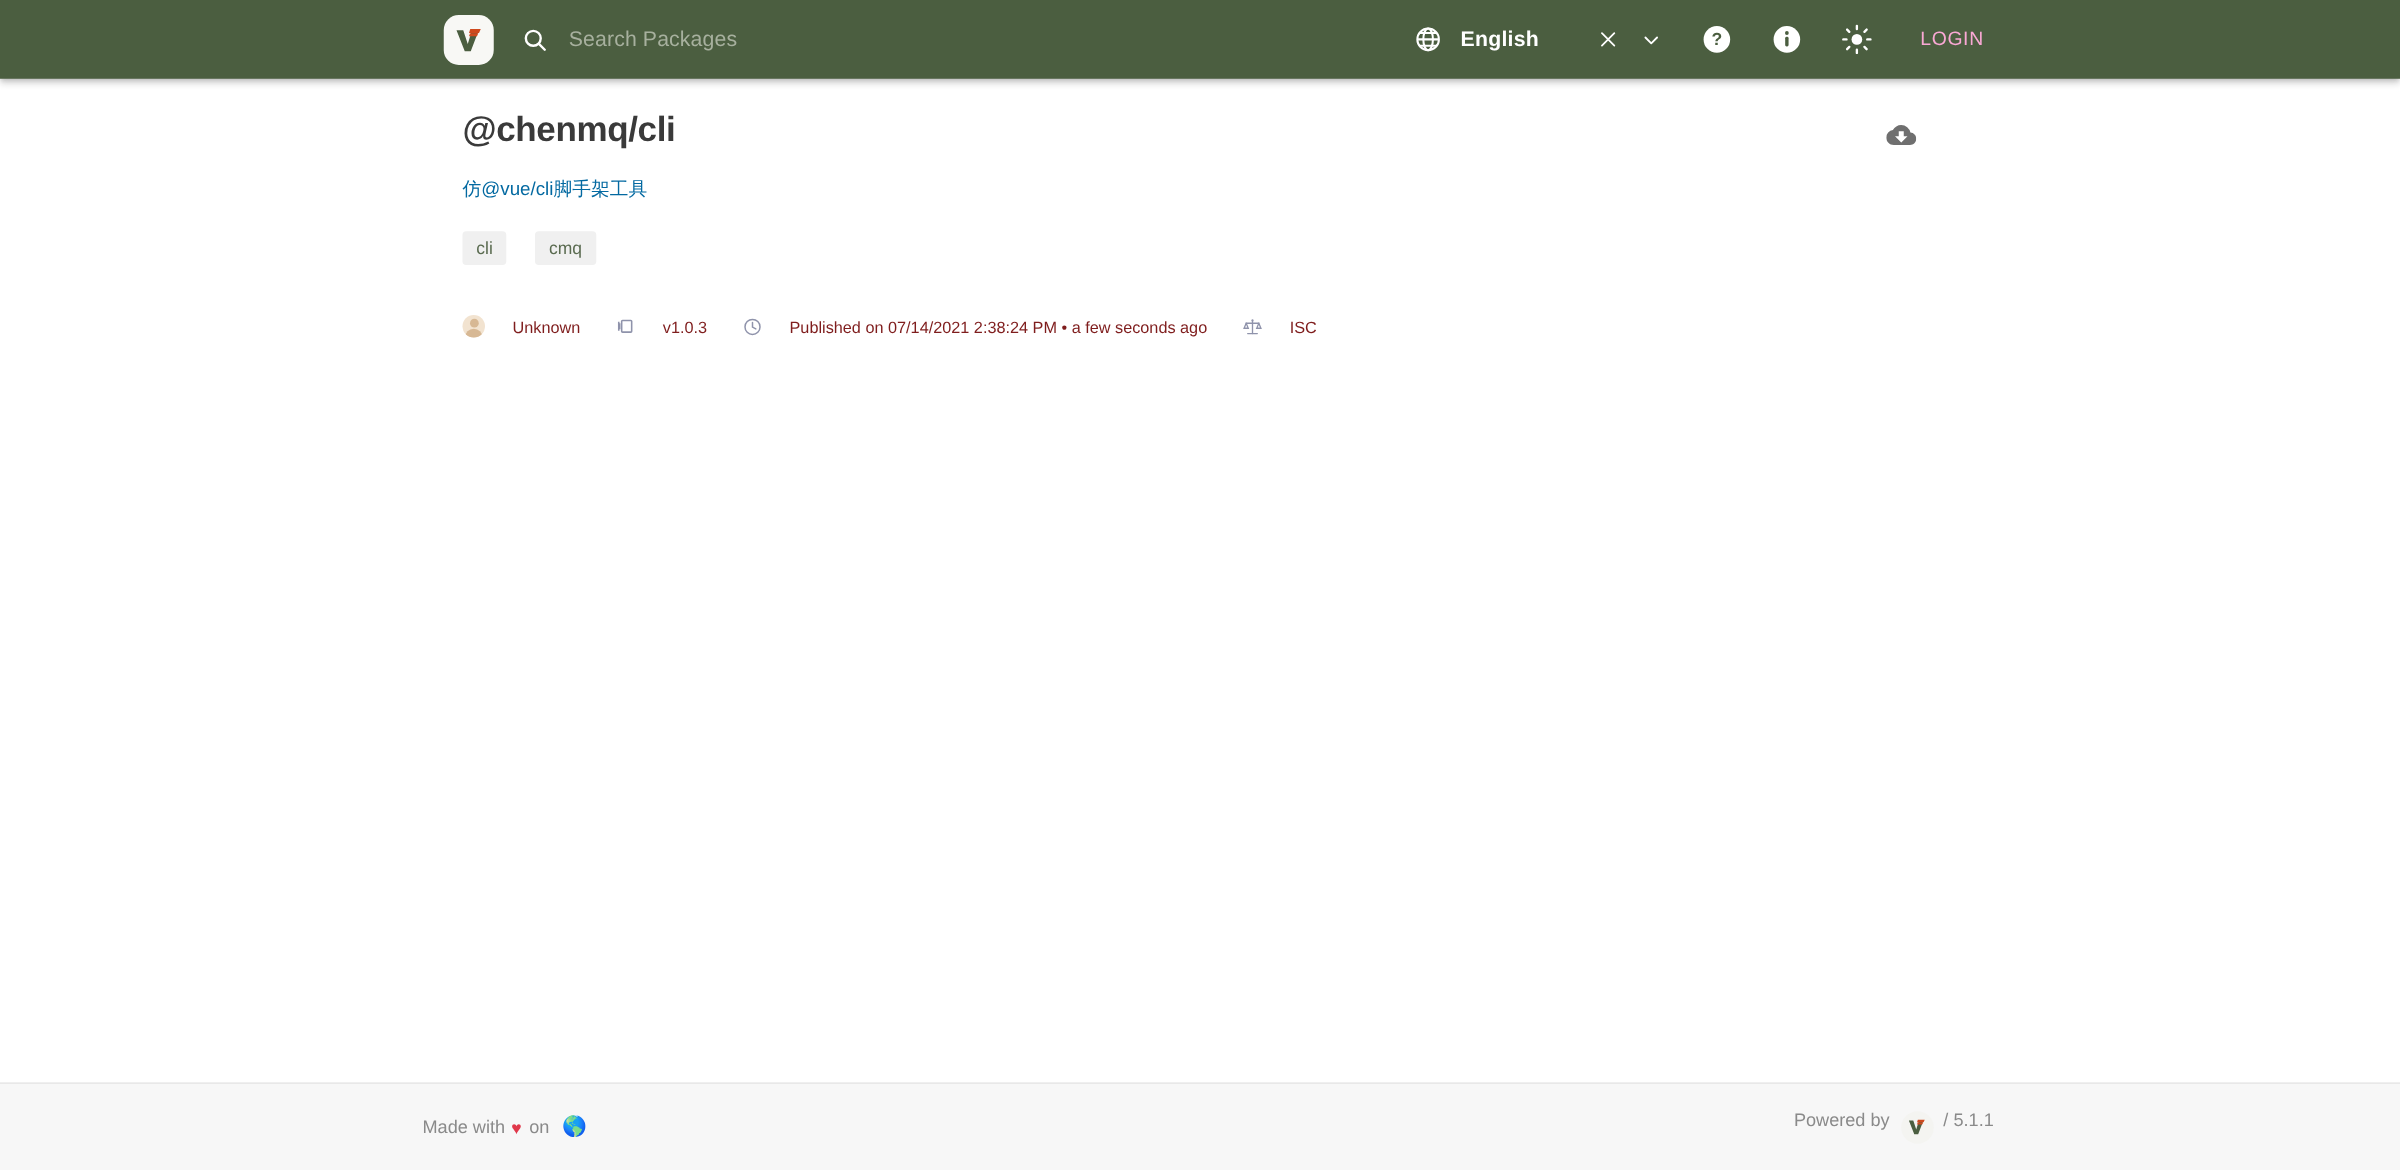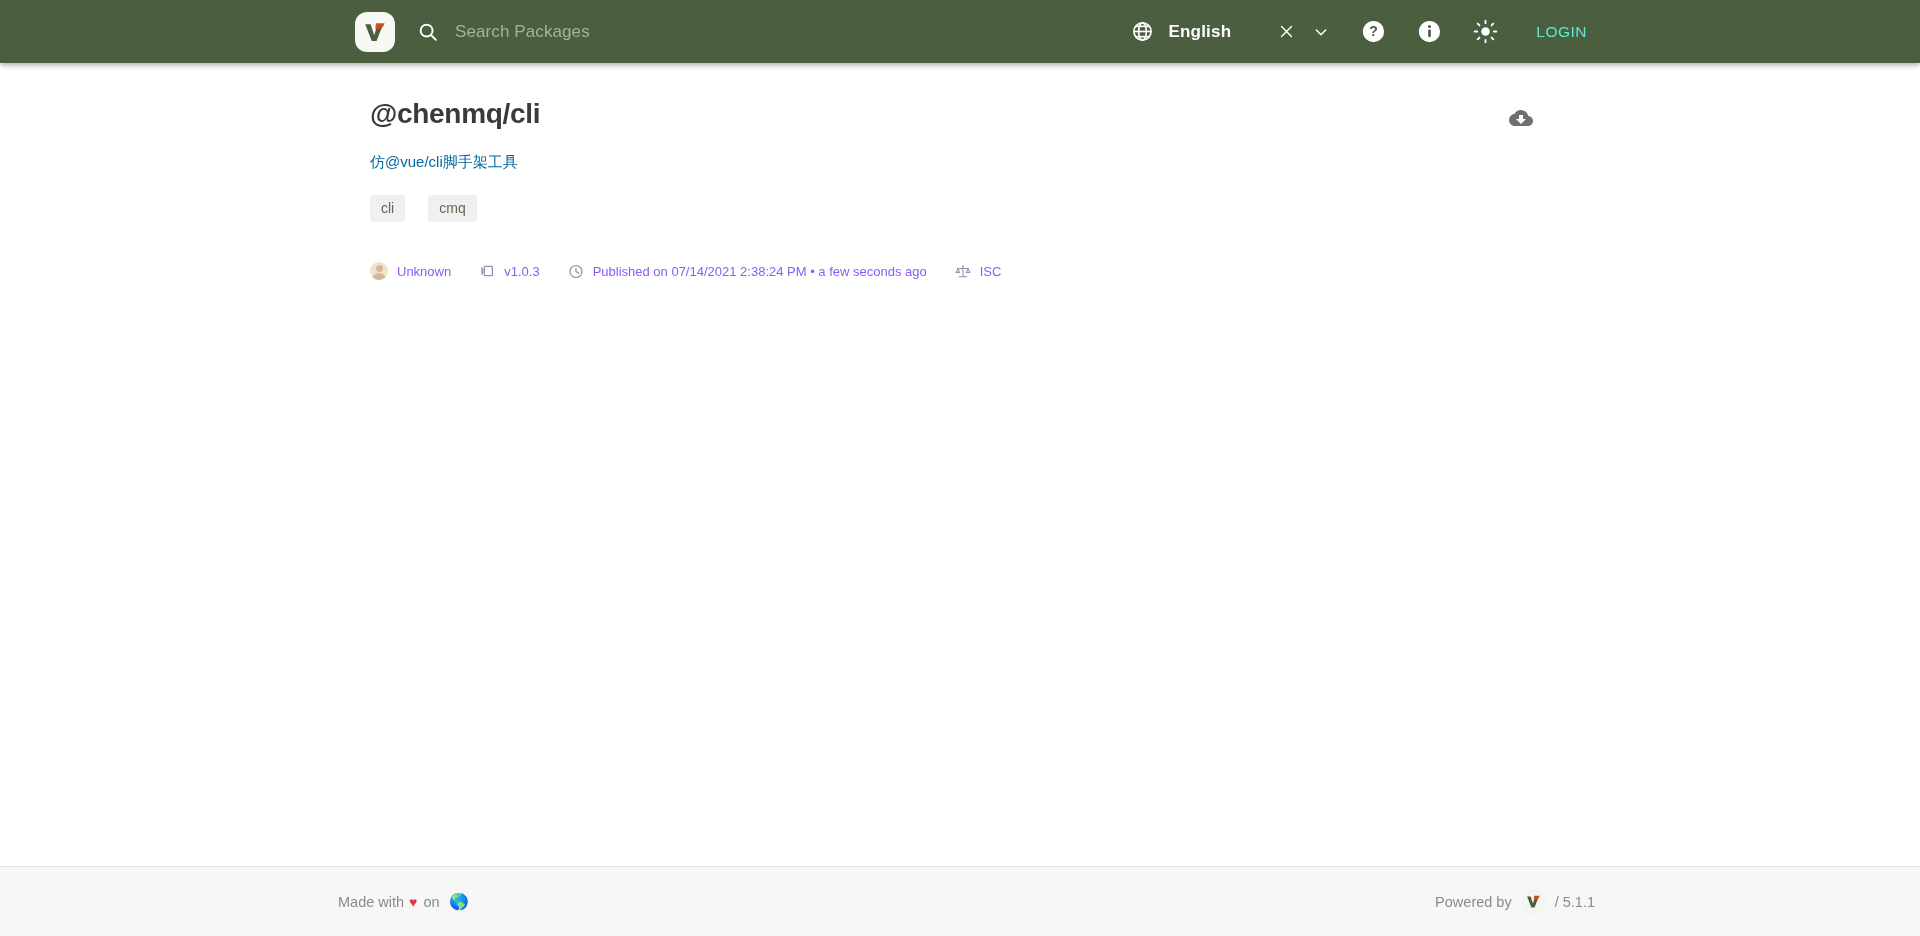--- a/index.html
+++ b/index.html
@@ -125,21 +125,21 @@
     width: 30px;
     height: 30px;
     margin-left: 26px;
     color: #ffffff;
     display: flex;
     align-items: center;
     justify-content: center;
     cursor: pointer;
   }
   .login-btn {
-    color: #5eead4;
+    color: #f9a8d4;
     font-size: 15.5px;
     font-weight: 500;
     letter-spacing: 0.5px;
     margin-left: 28px;
     cursor: pointer;
     text-transform: uppercase;
     background: transparent;
     border: none;
     font-family: "Liberation Sans", sans-serif;
     padding: 6px 8px;
@@ -148,21 +148,21 @@
   
   .main {
     flex: 1 1 auto;
     background: #ffffff;
     position: relative;
     overflow: hidden;
   }
   .content {
     width: 1180px;
     margin: 0 auto;
-    padding-top: 34px;
+    padding-top: 24px;
     position: relative;
   }
   .title-row {
     display: flex;
     align-items: flex-start;
     justify-content: space-between;
   }
   .pkg-title {
     font-size: 28px;
     font-weight: bold;
@@ -233,22 +233,22 @@
   }
   .avatar::after {
     content: "";
     position: absolute;
     width: 14px; height: 9px;
     border-radius: 7px 7px 0 0;
     background: #d7b894;
     left: 2px; top: 11px;
   }
   .meta-label {
-    margin-left: 9px;
-    color: #8b5cf6;
+    margin-left: 22px;
+    color: #7f1d1d;
     white-space: nowrap;
   }
   .meta-gap { width: 28px; }
   .meta-icon {
     width: 16px;
     height: 16px;
     color: #8f93ab;
     display: flex;
     align-items: center;
     justify-content: center;
@@ -279,21 +279,20 @@
   }
   .earth {
     margin-left: 10px;
     font-size: 16px;
     line-height: 1;
   }
   .footer-right {
     margin-left: auto;
     margin-right: 325px;
     display: flex;
-    align-items: center;
     color: #8a8a8a;
     font-size: 14.5px;
   }
   .footer-logo {
     width: 26px;
     height: 26px;
     border-radius: 50%;
     background: #f4f4f1;
     display: flex;
     align-items: center;

